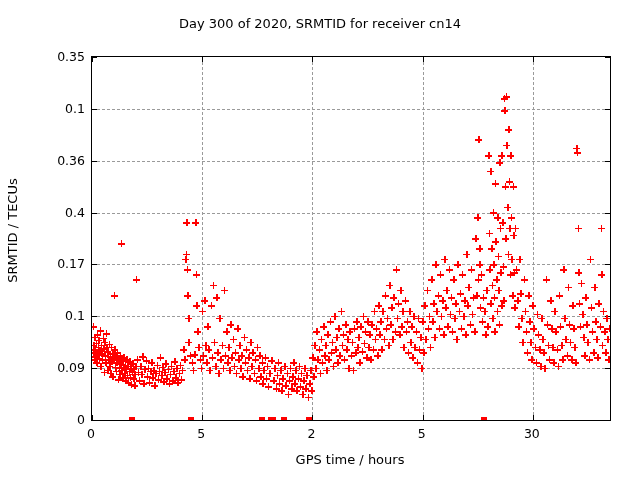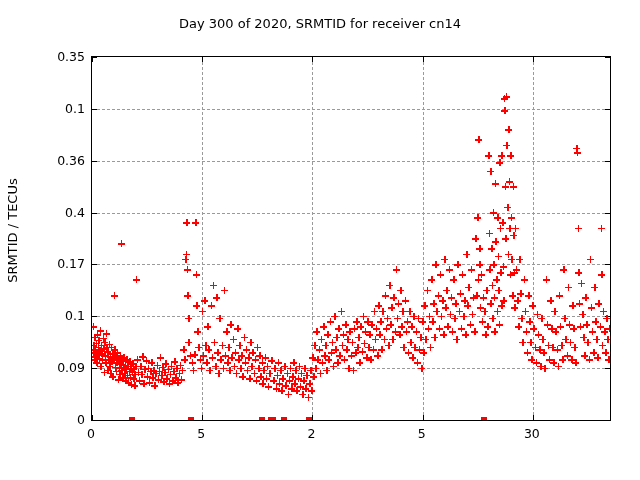--- a/index.html
+++ b/index.html
@@ -771,14 +771,15 @@
   </div>
 
   <div id="xtick-labels">
       <div class="xtick-label" style="left: 0px;">0</div>
       <div class="xtick-label" style="left: 110.213px;">5</div>
       <div class="xtick-label" style="left: 220.426px;">2</div>
       <div class="xtick-label" style="left: 330.638px;">5</div>
       <div class="xtick-label" style="left: 440.851px;">30</div>
     </div>
 
+  <div id="xlabel">GPS time / hours</div>
 
 </div>
 
 </body></html>

